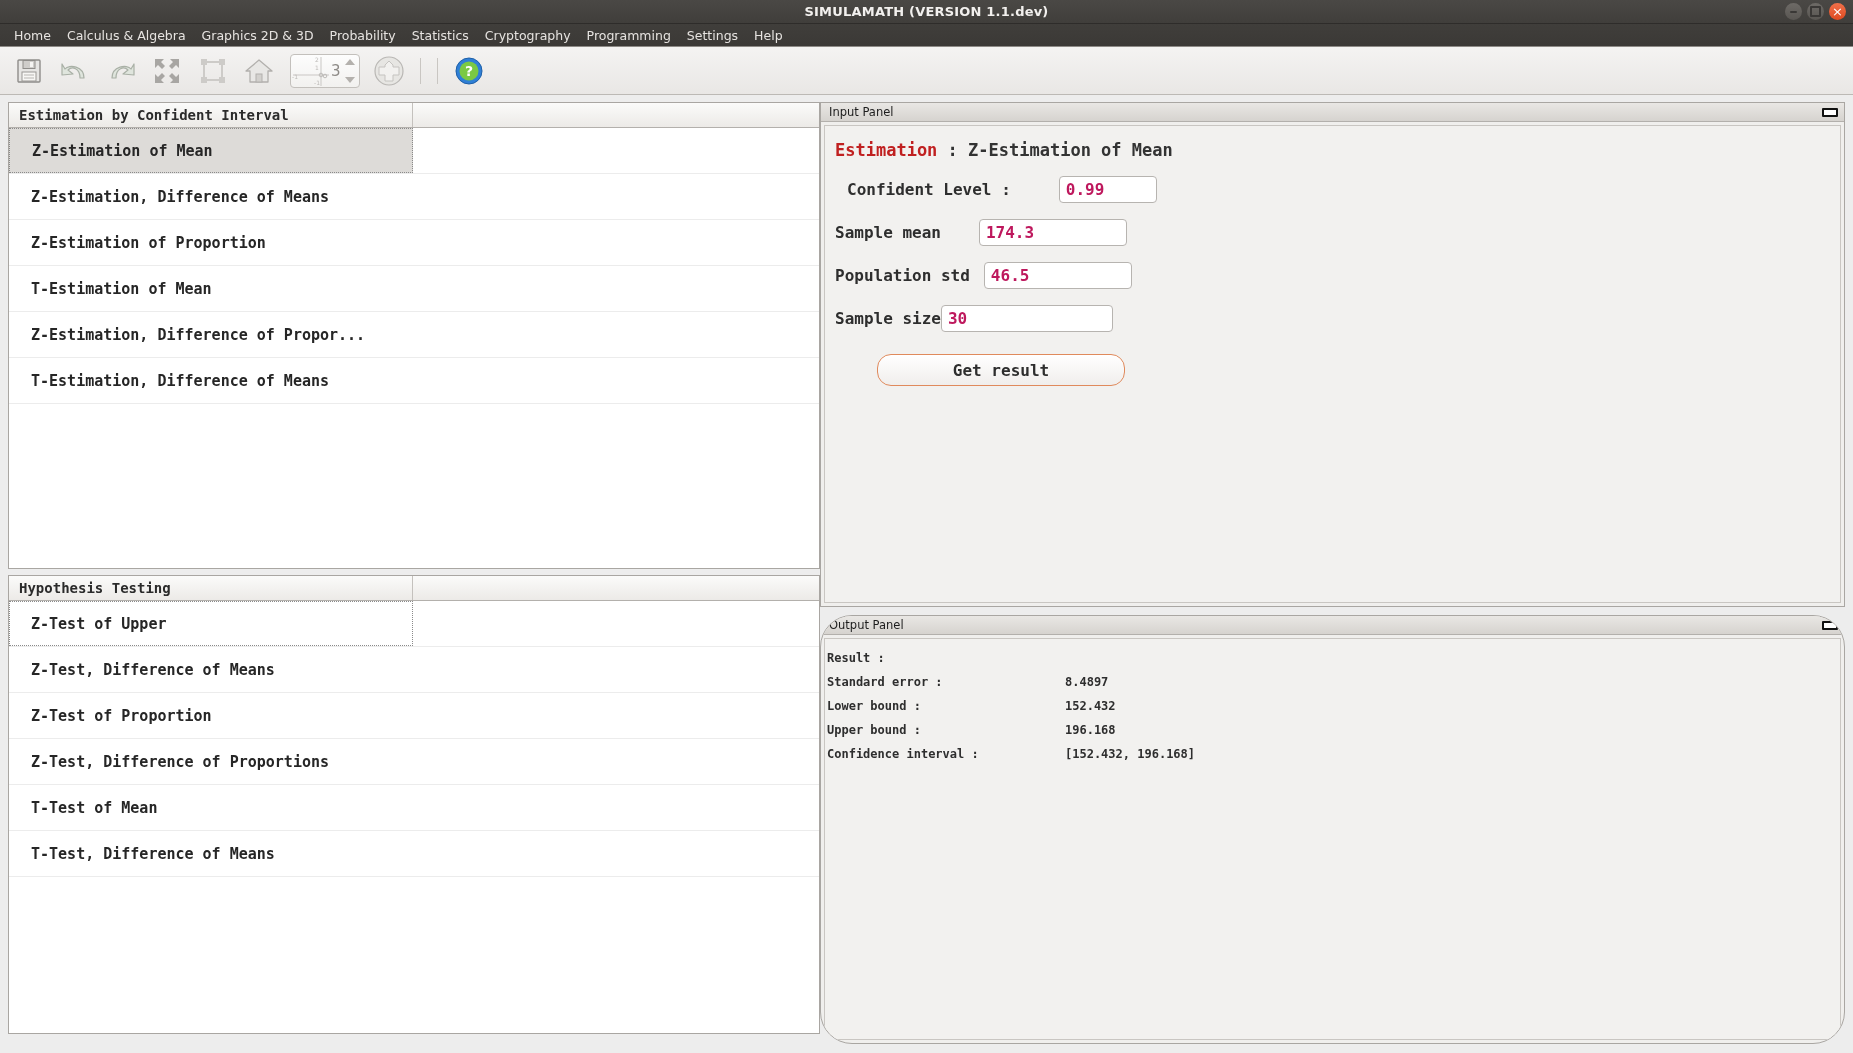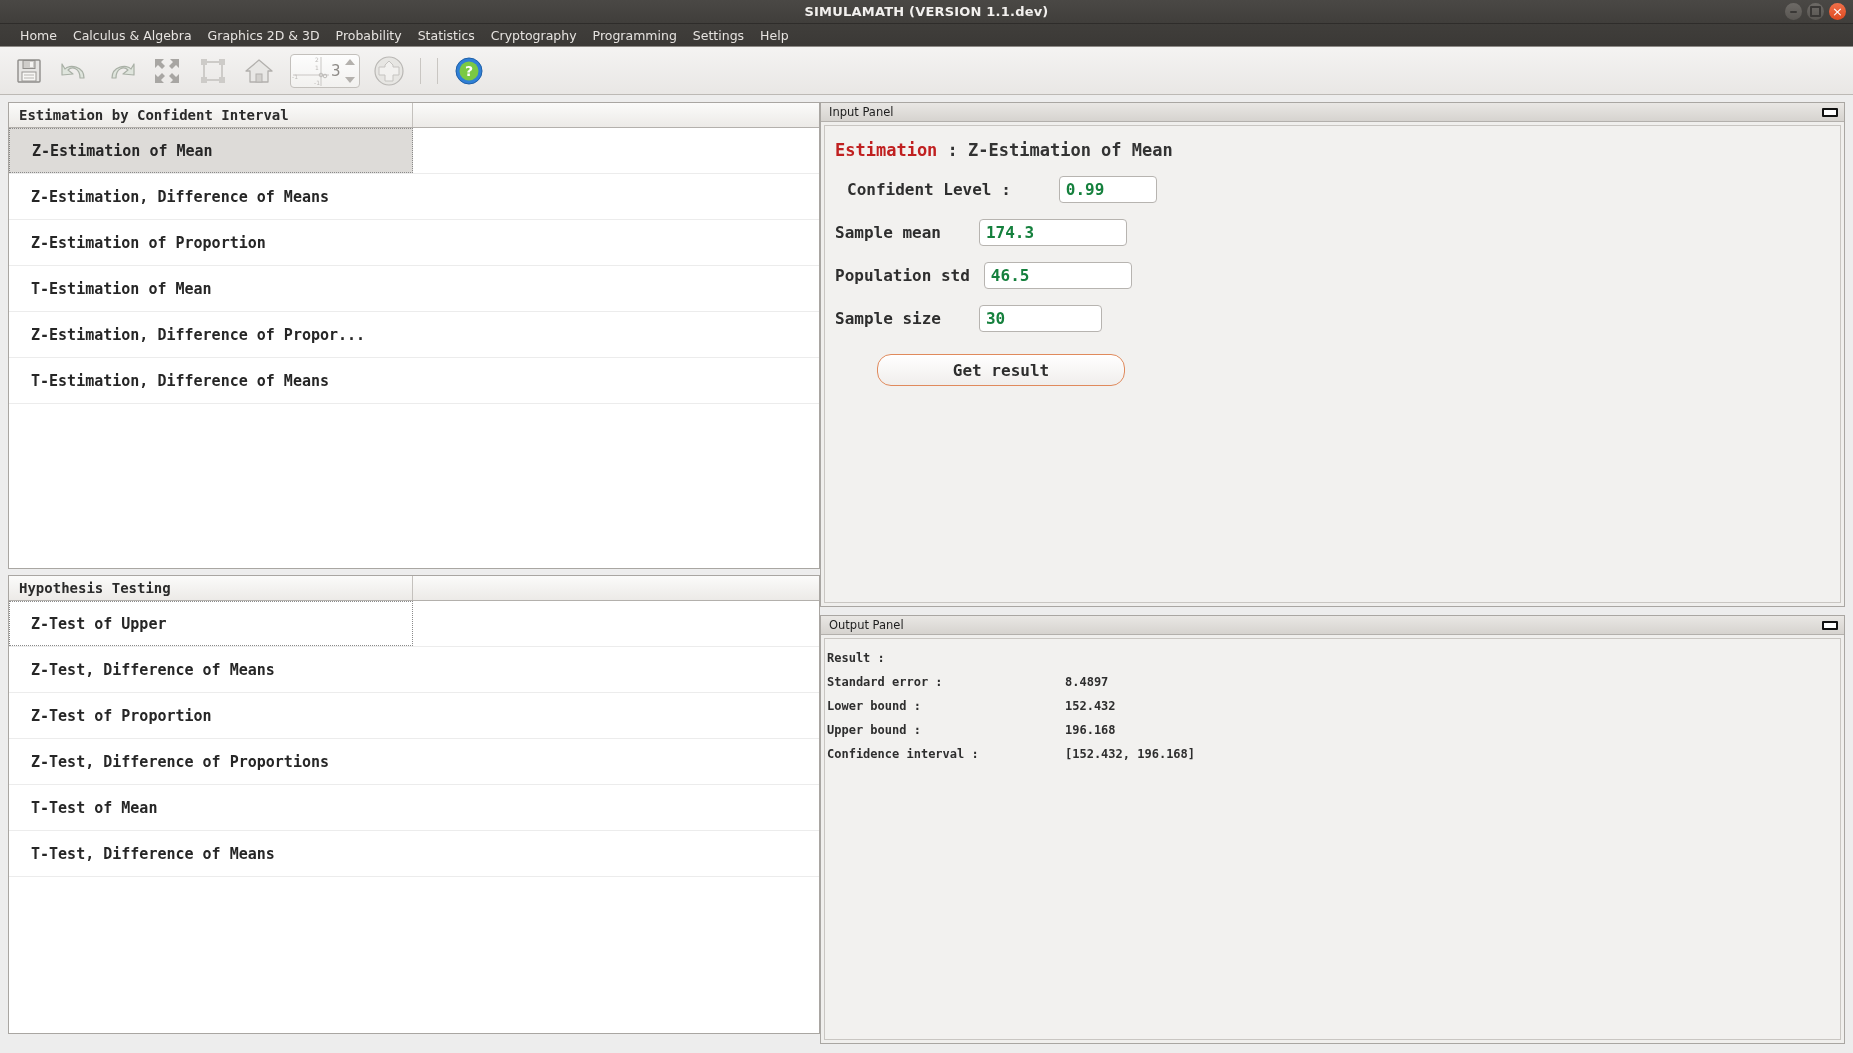--- a/index.html
+++ b/index.html
@@ -53,21 +53,21 @@
   .win-close::after {
     content:"\00D7"; color:#fff; font-size:13px; line-height:13px;
     font-family:"DejaVu Sans", sans-serif;
   }
 
   
   .menubar {
     height: 23px;
     background: linear-gradient(to bottom,#403e3b 0%, #3b3936 100%);
     display: flex; align-items: center;
-    padding-left: 12px;
+    padding-left: 6px;
     border-bottom: 1px solid #8d8a86;
   }
   .menu-item {
     color: #e6e3e0;
     font-size: 12.5px;
     padding: 2px 8px;
     white-space: nowrap;
     cursor: default;
     font-family: "DejaVu Sans", sans-serif;
   }
@@ -178,21 +178,21 @@
     flex: 1;
     display: flex; flex-direction: column; gap: 8px;
   }
   .dock-panel {
     border: 1px solid #a9a6a2;
     background: #f0efed;
     display: flex; flex-direction: column;
     overflow: hidden;
   }
   .dock-in  { height: 505px; }
-  .dock-out { flex: 1; }
+  .dock-out { flex: 1; border-radius: 32px; }
 
   .dock-title {
     height: 19px;
     background: linear-gradient(to bottom,#e9e7e4 0%, #d6d3cf 100%);
     border-bottom: 1px solid #b3b0ac;
     display: flex; align-items: center; justify-content: space-between;
     padding: 0 6px 0 8px;
     flex: 0 0 auto;
   }
   .dock-title-text {
@@ -231,28 +231,28 @@
     font-family:"DejaVu Sans Mono", monospace;
     font-size: 16px; font-weight: bold; color:#2e2e2e;
     white-space: pre;
   }
   .fld-input {
     height: 27px;
     border: 1px solid #b7b4b0;
     border-radius: 4px;
     background: #ffffff;
     font-family:"DejaVu Sans Mono", monospace;
-    font-size: 16px; font-weight: bold; color:#15803d;
+    font-size: 16px; font-weight: bold; color:#be185d;
     padding: 0 6px;
     outline: none;
   }
   .in-conf { width: 98px; margin-left: 48px; }
   .in-mean { width: 148px; margin-left: 38px; }
   .in-std  { width: 148px; margin-left: 14px; }
-  .in-size { width: 123px; margin-left: 38px; }
+  .in-size { width: 172px; }
 
   .btn-get {
     margin: 22px 0 0 52px;
     width: 248px; height: 32px;
     border: 1px solid #e08a5c;
     border-radius: 14px;
     background: linear-gradient(to bottom,#ffffff 0%, #f0eeec 100%);
     font-family:"DejaVu Sans Mono", monospace;
     font-size: 16px; font-weight: bold; color:#2e2e2e;
     cursor: pointer;

